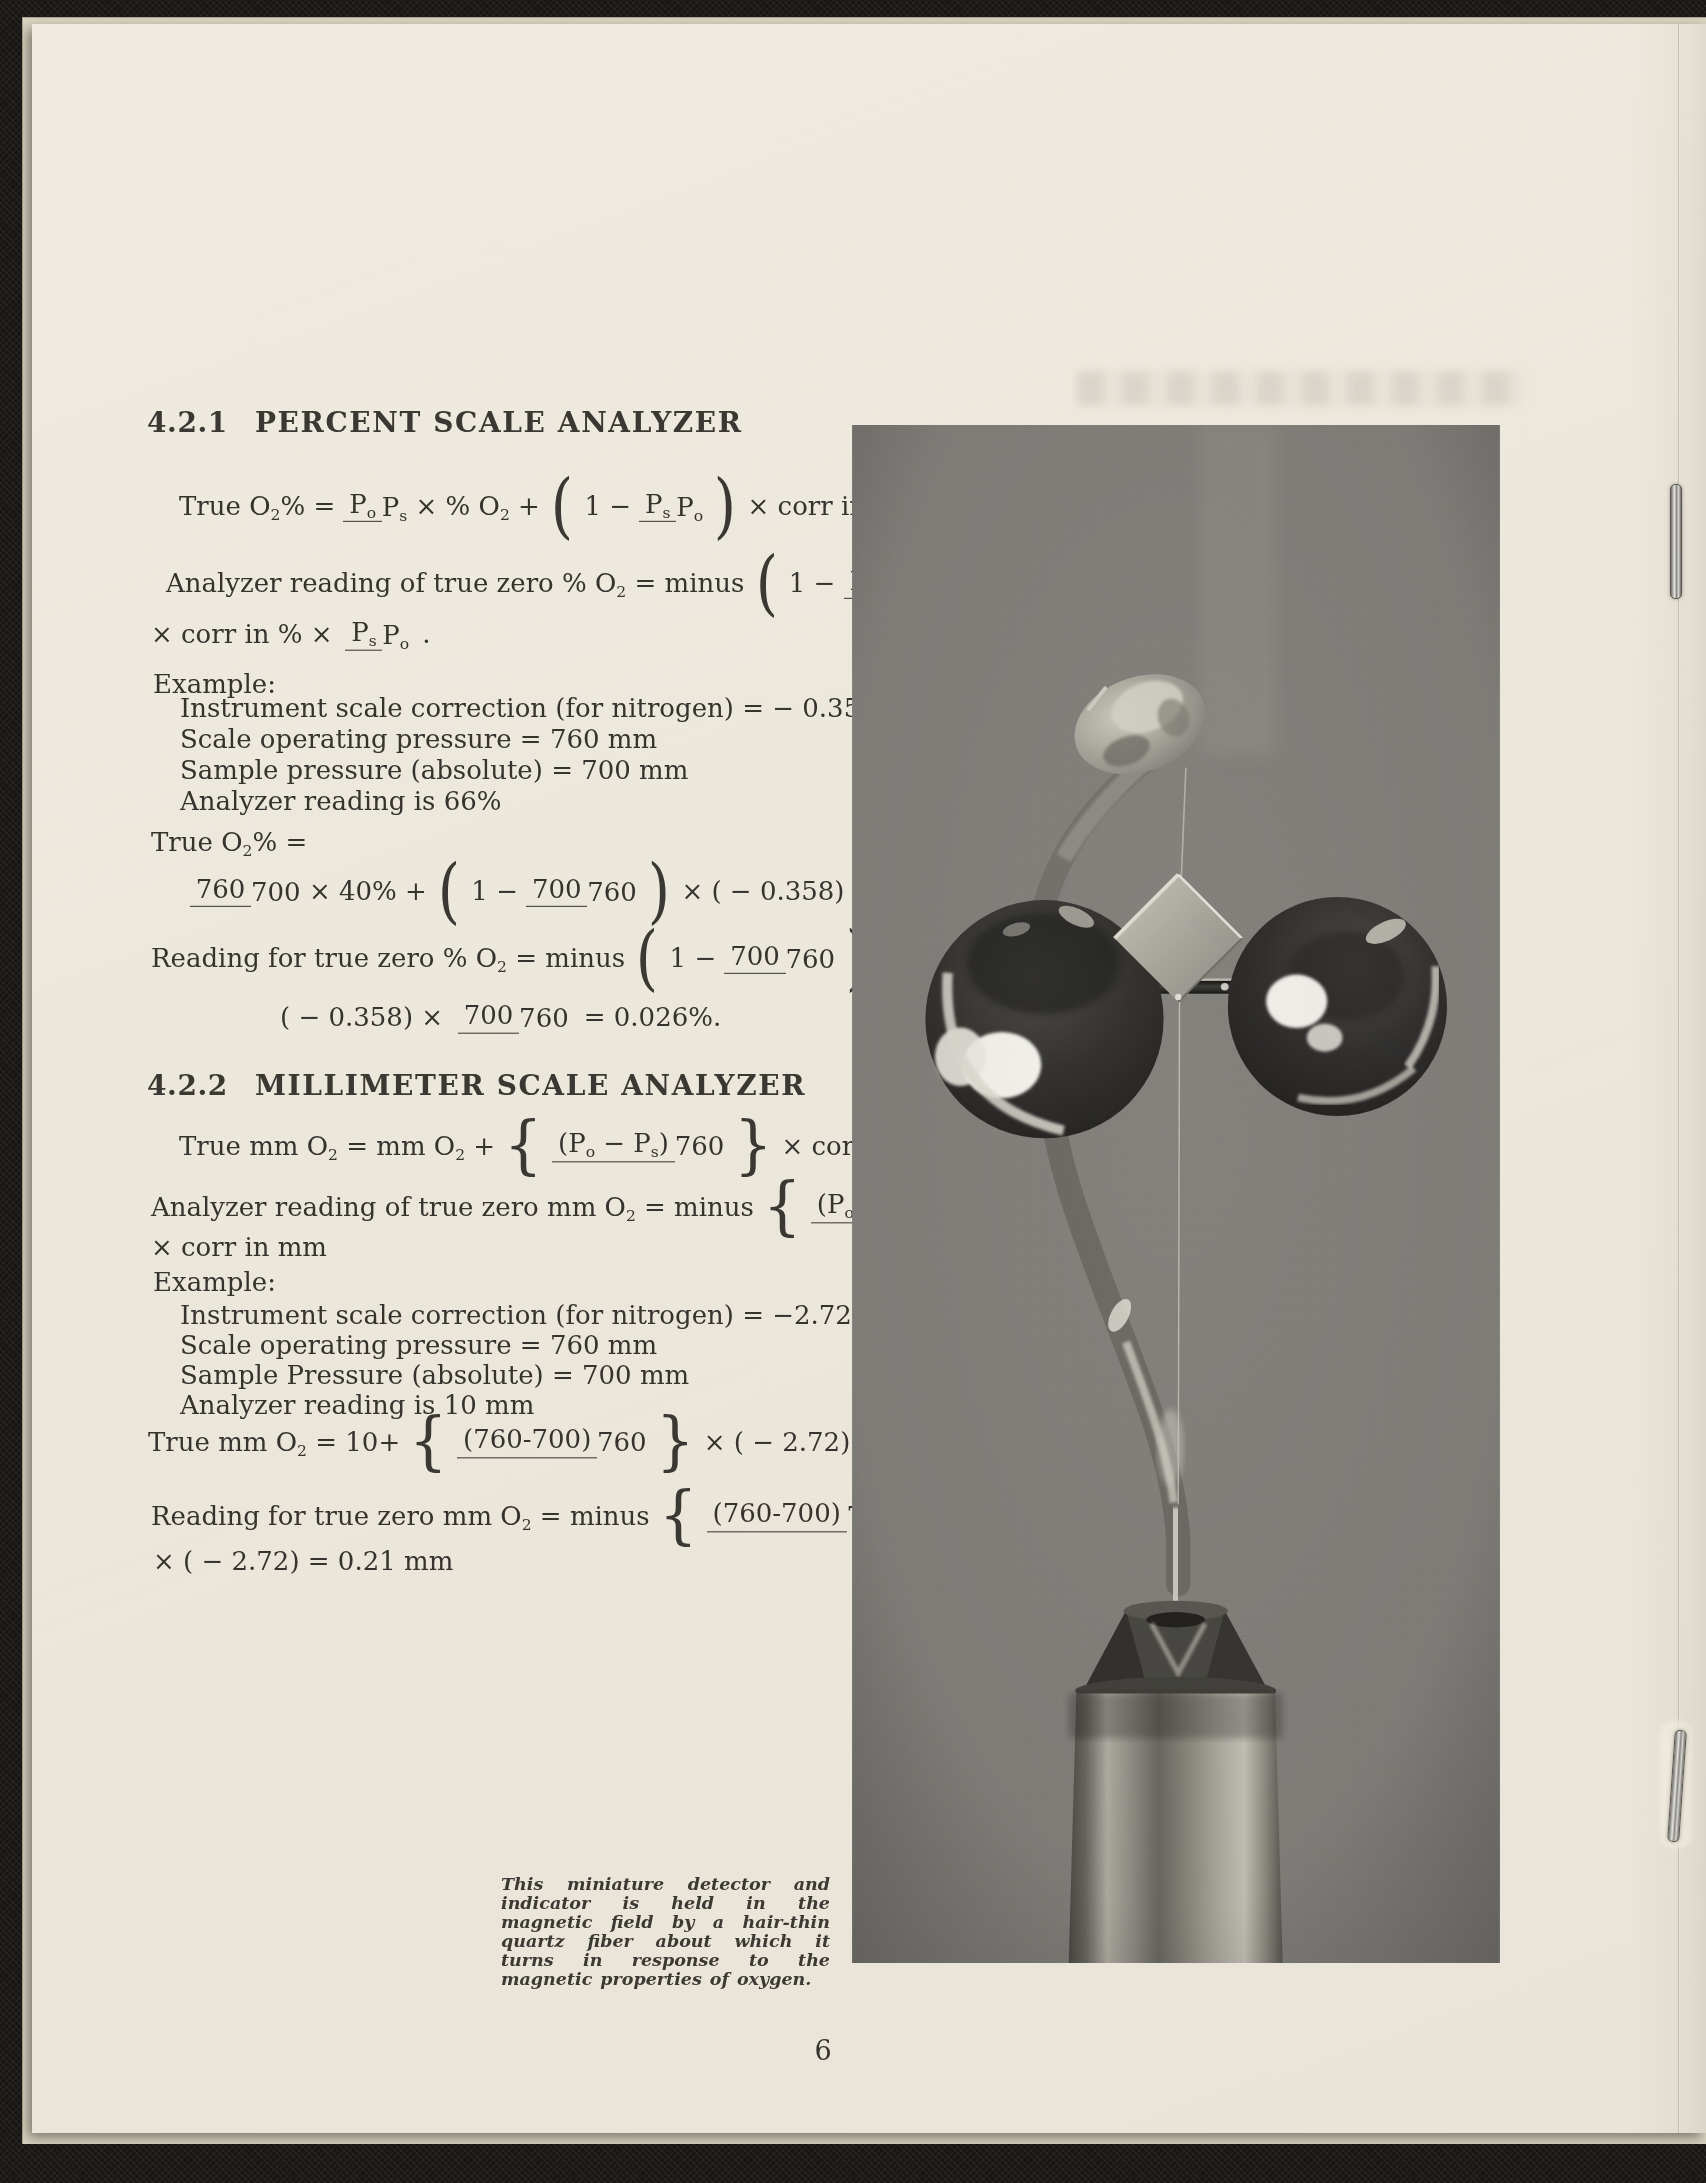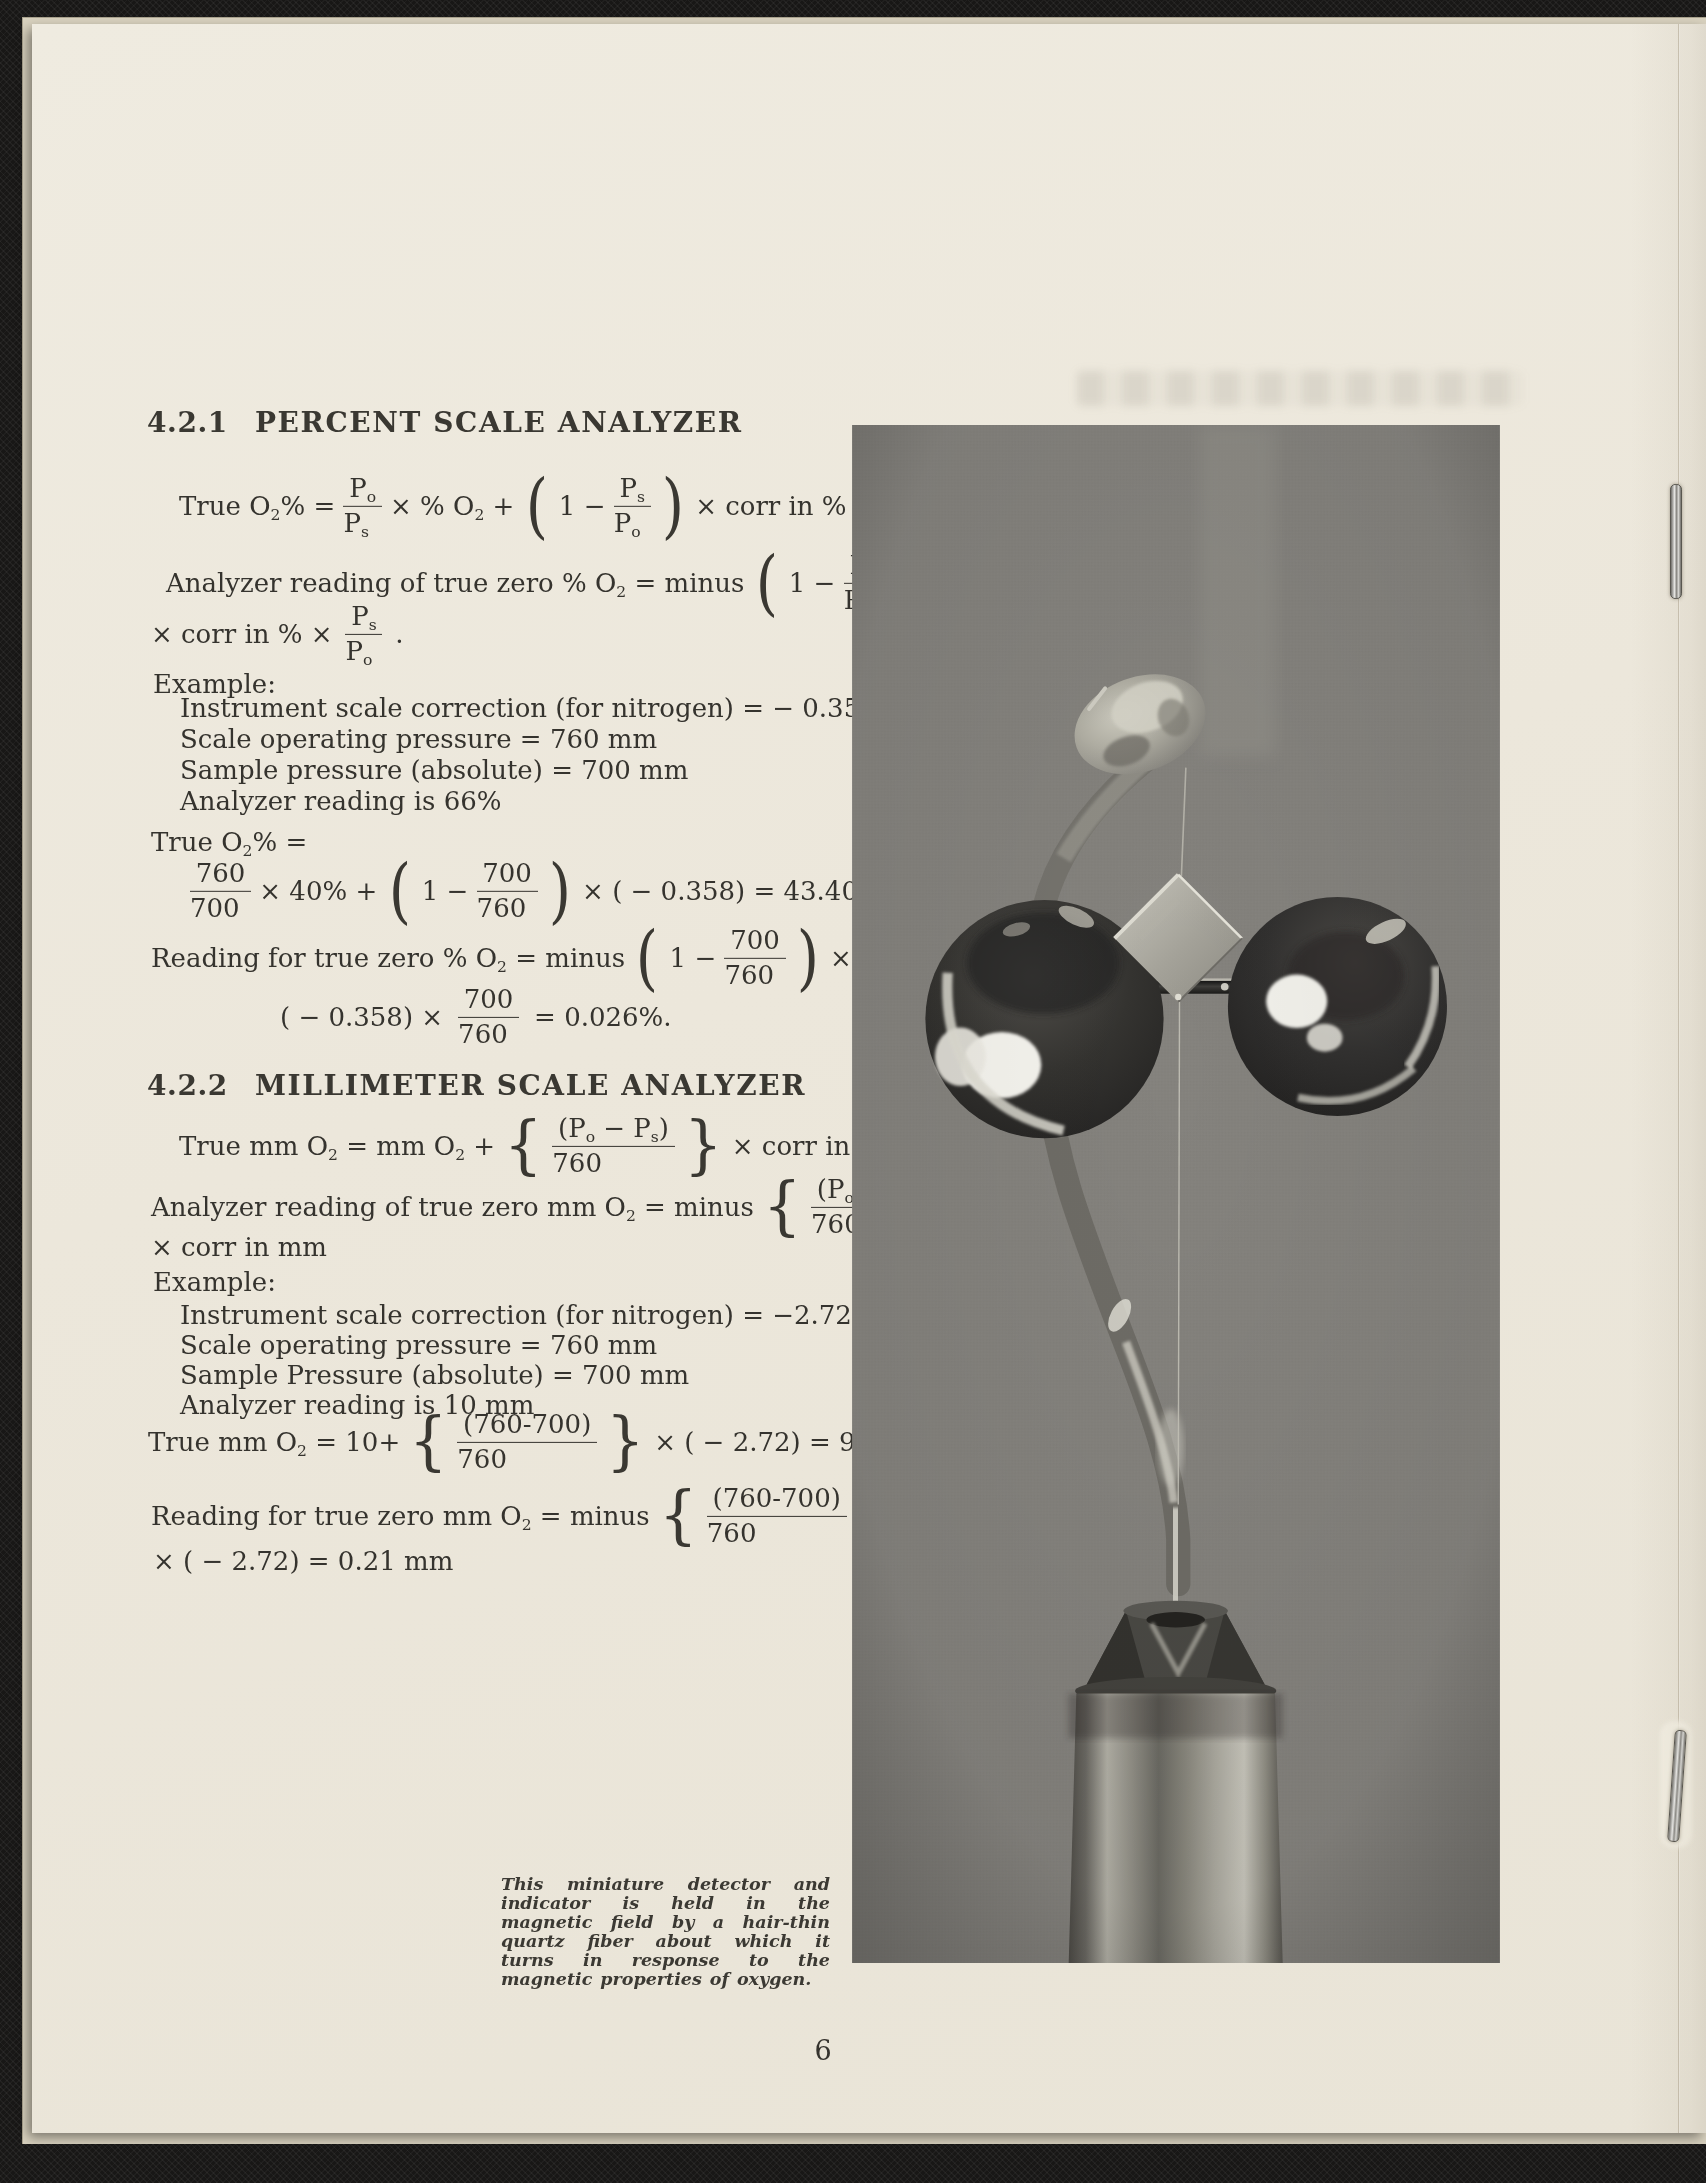--- a/index.html
+++ b/index.html
@@ -42,21 +42,21 @@
   .heading .hnum{margin-right:27px;letter-spacing:0.6px;}
   .tline{position:absolute;font-size:26px;line-height:1.15;white-space:nowrap;}
   .stack{position:absolute;font-size:26px;}
   .stack .sline{display:block;line-height:31px;white-space:nowrap;}
   .stack.tight .sline{line-height:30px;}
   .fline{
     position:absolute;display:flex;align-items:center;column-gap:8.3px;
     font-size:26px;white-space:nowrap;transform:translateY(-50%);
   }
   .fline .ftxt{display:inline-block;}
-  .frac{display:inline-flex;flex-direction:column;line-height:1.12;}
+  .frac{display:inline-flex;flex-direction:row;align-items:center;line-height:1.12;}
   .frac .num{display:block;border-bottom:1.9px solid #35332e;padding:0 5.7px 2.5px;}
   .frac .den{display:block;padding-top:2.5px;}
   .bigdelim{line-height:.9;font-weight:400;color:#3a3832;}
   .bigdelim.paren{font-size:2.75em;transform:scaleX(.8);}
   .bigdelim.brace{font-size:2.45em;transform:scaleX(.95);}
   sub{font-size:.6em;line-height:0;vertical-align:-.32em;}
   .caption{
     position:absolute;left:427px;top:1851px;width:329px;
     font-size:17.5px;line-height:19px;font-style:italic;font-weight:600;
     text-align:justify;color:#3b3933;word-spacing:1.9px;margin-left:42px;

